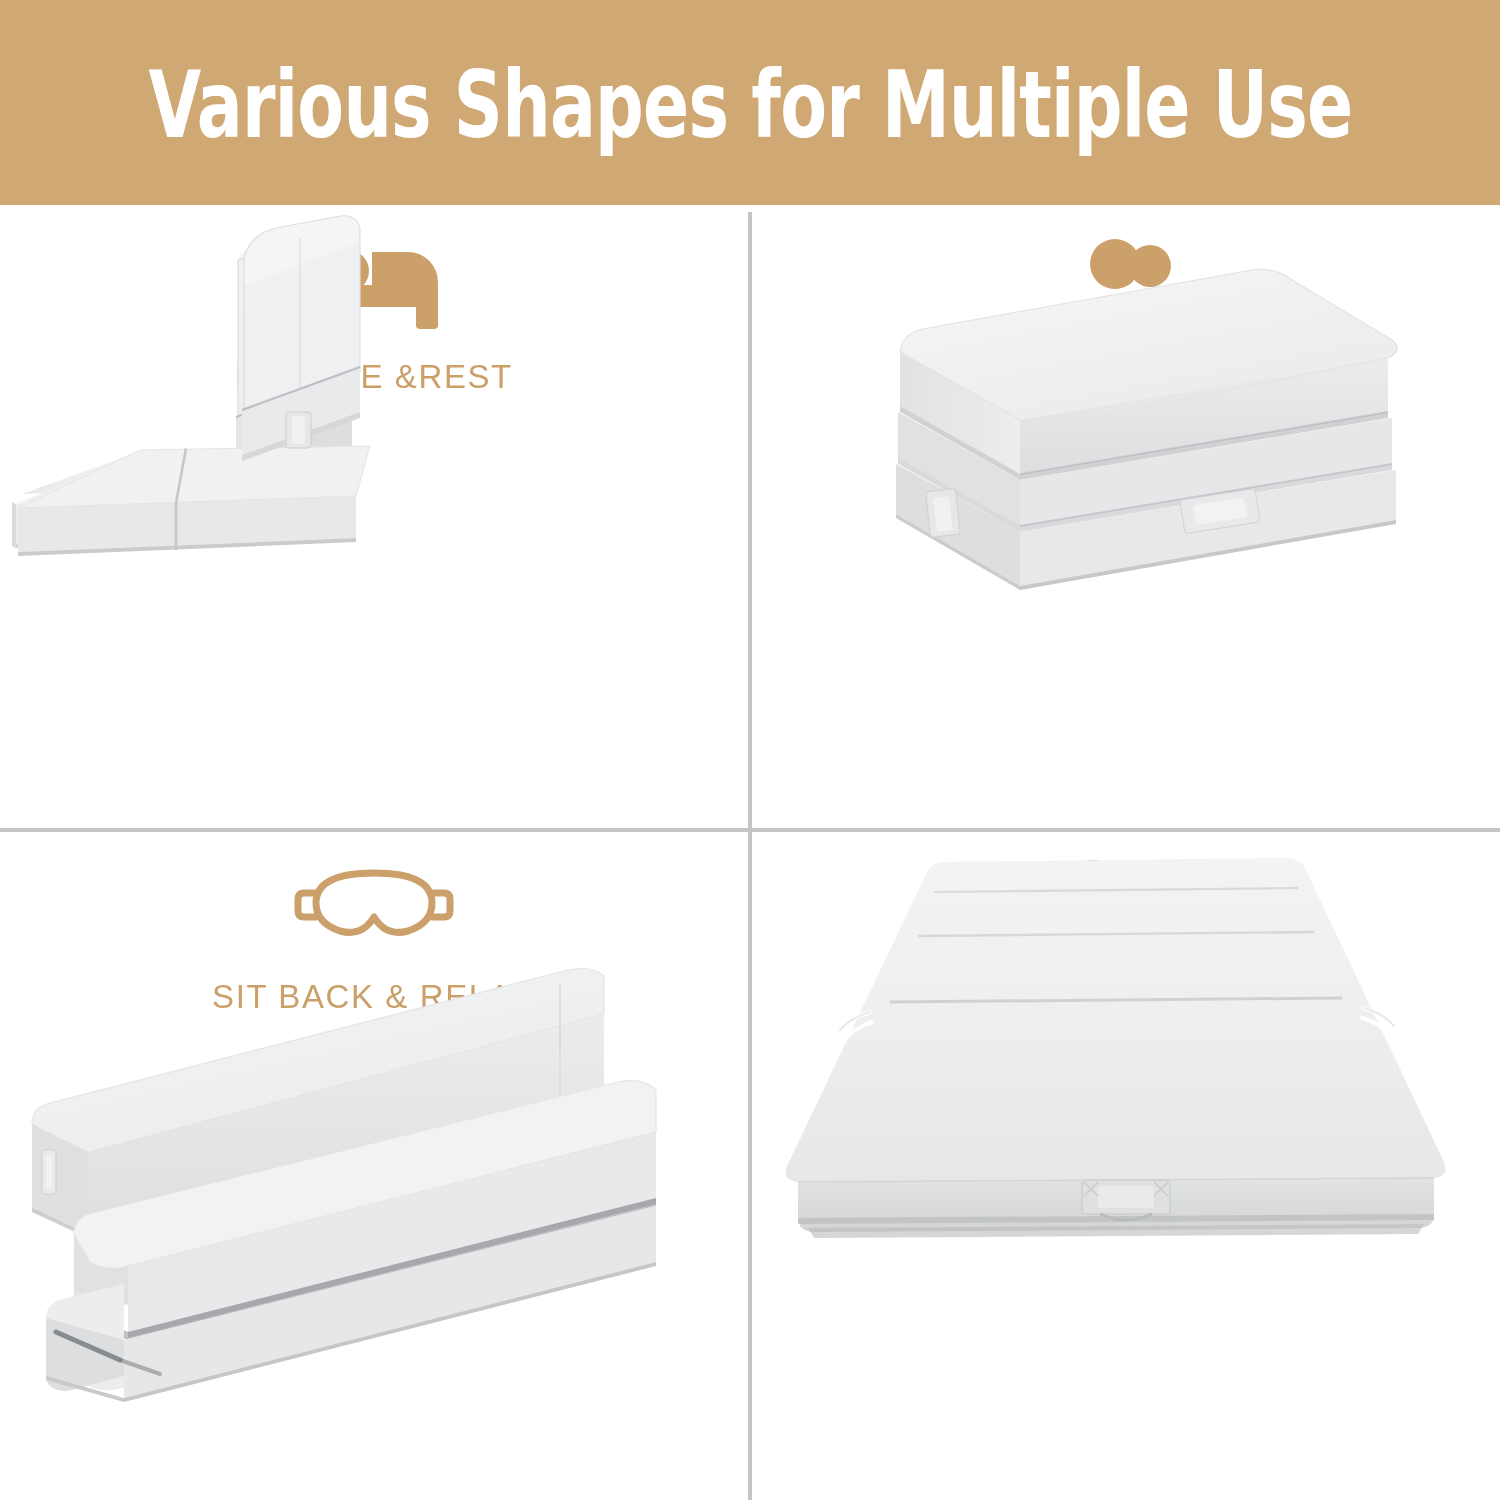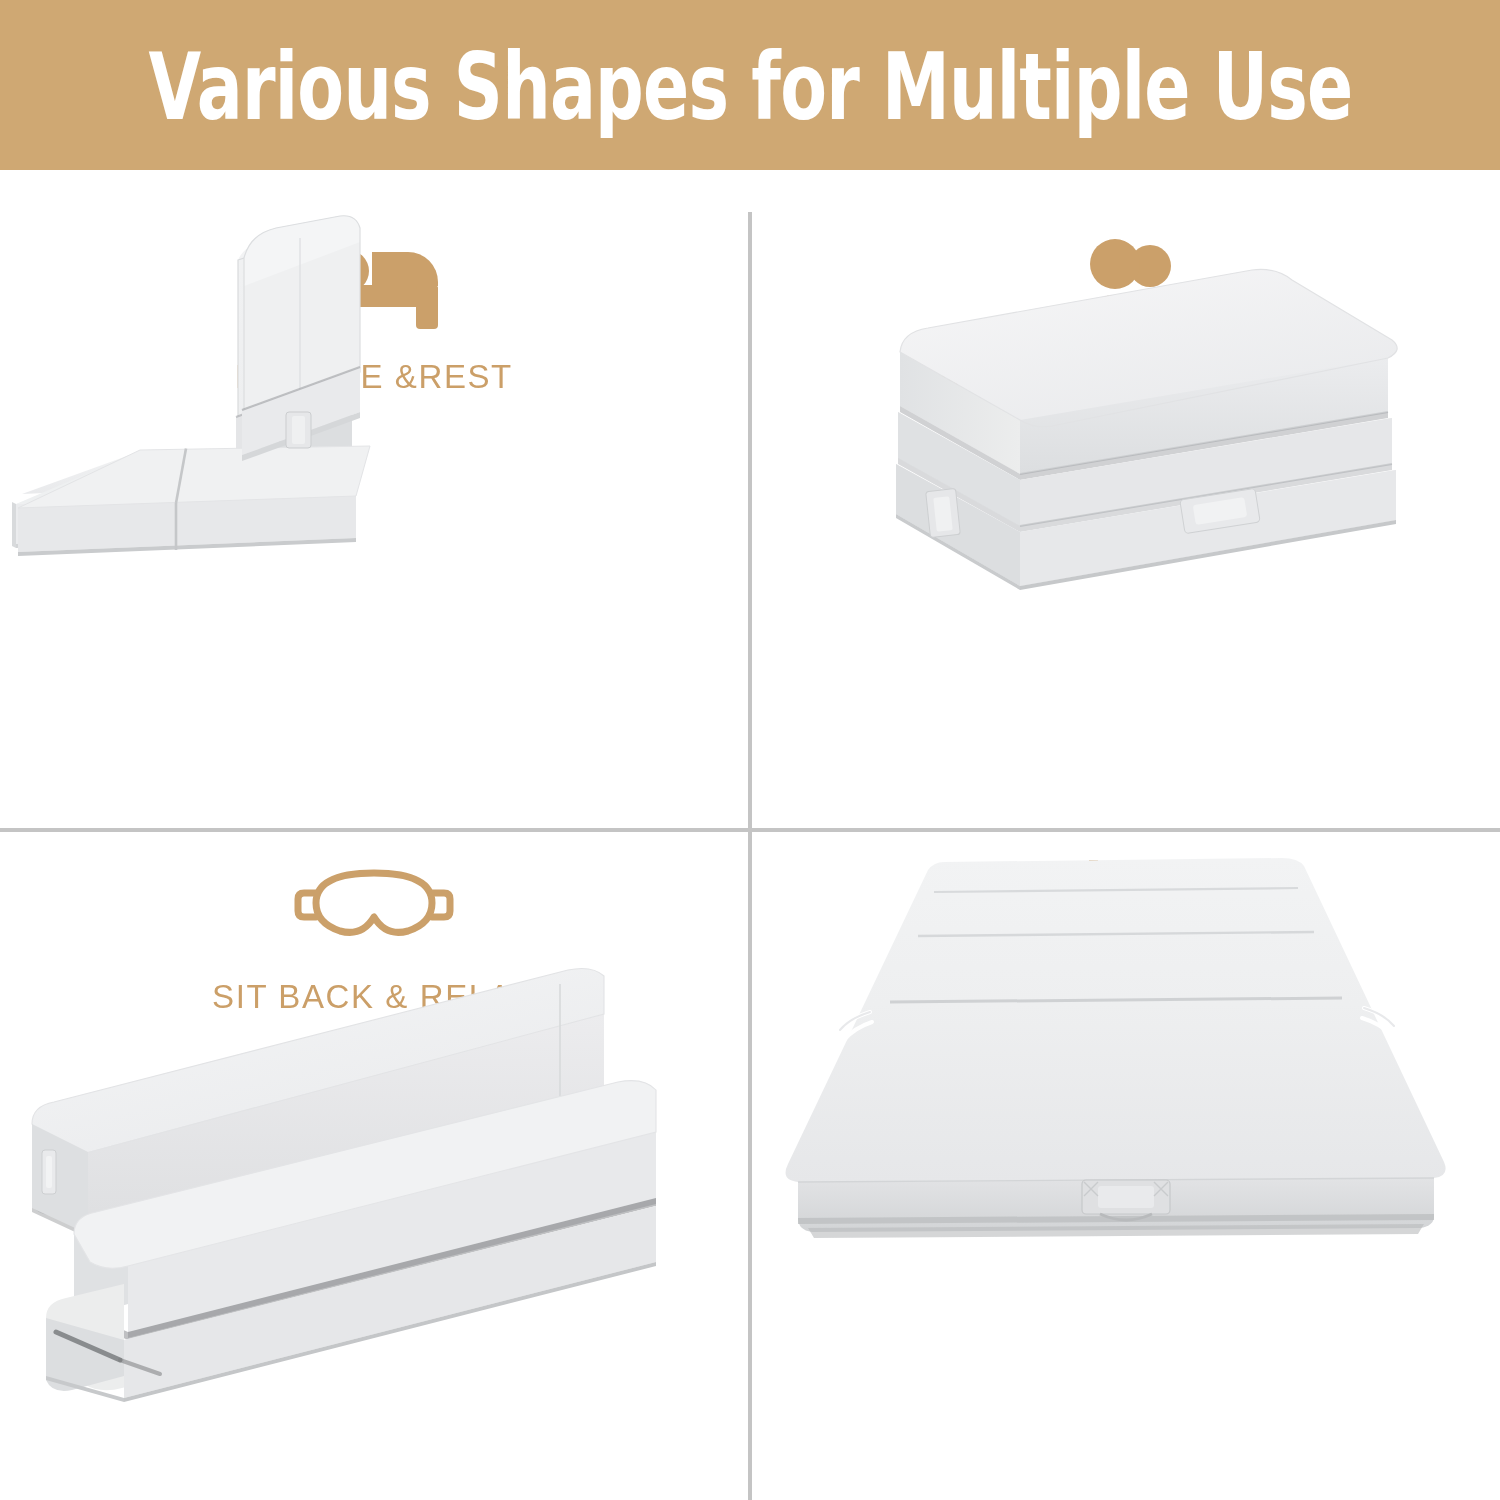--- a/index.html
+++ b/index.html
@@ -20,21 +20,21 @@
     height: 1500px;
     background: #ffffff;
   }
 
   
   .header-band {
     position: absolute;
     left: 0;
     top: 0;
     width: 1500px;
-    height: 170px;
+    height: 205px;
     background: #cfa873;
     display: flex;
     align-items: center;
     justify-content: center;
   }
   .header-title {
     color: #ffffff;
     font-family: "DejaVu Sans", sans-serif;
     font-weight: 700;
     font-size: 92px;

